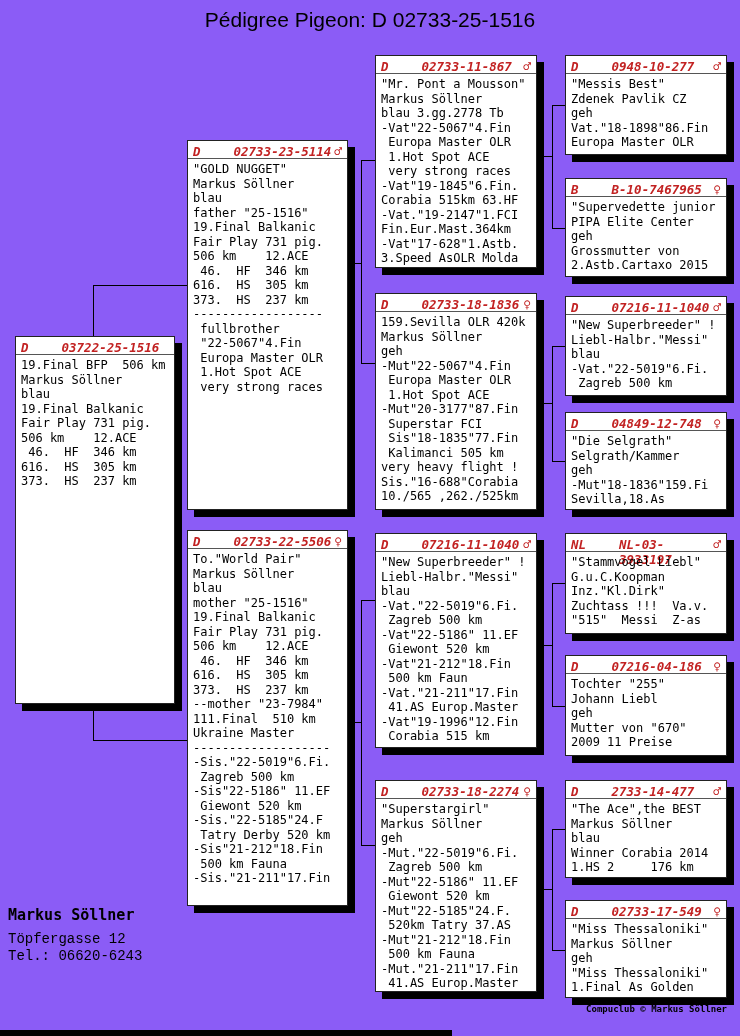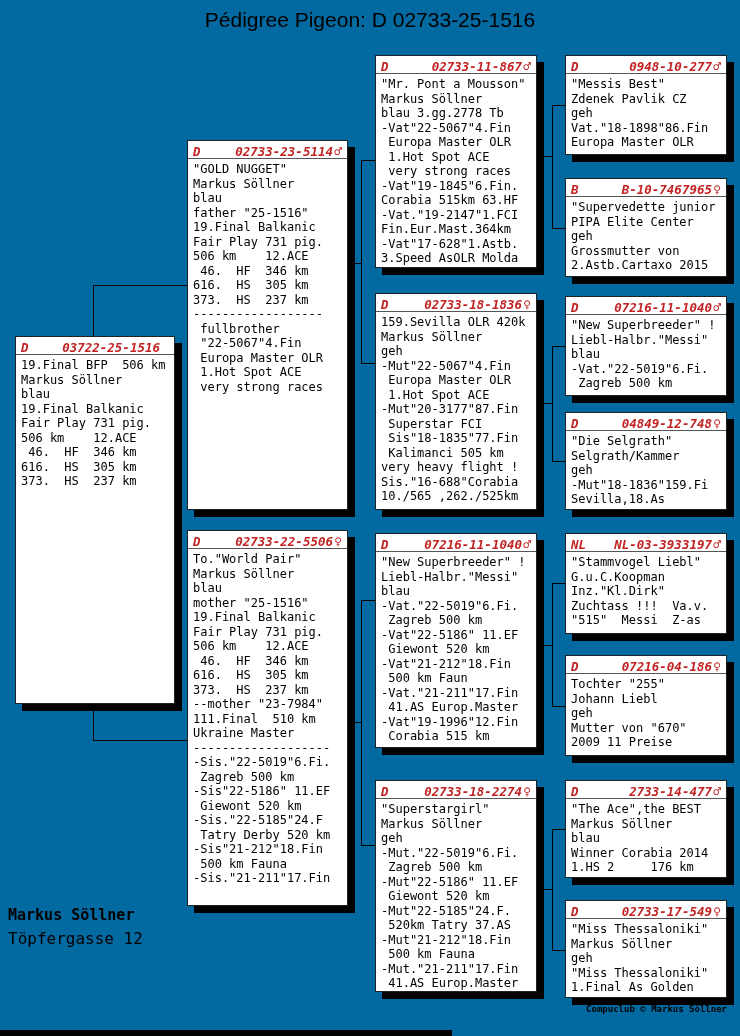--- a/index.html
+++ b/index.html
@@ -1,32 +1,32 @@
 <!DOCTYPE html>
 <html><head>
 <meta charset="utf-8">
 <style>
   html,body{margin:0;padding:0;background:#fff;}
-  #page{position:relative;width:740px;height:1036px;background:#0369a1;overflow:hidden;
+  #page{position:relative;width:740px;height:1036px;background:#8b5cf6;overflow:hidden;
         font-family:"DejaVu Sans Mono",monospace;}
   .title{position:absolute;top:8px;left:0;width:740px;text-align:center;
          font-family:"Liberation Sans",sans-serif;font-size:21px;color:#000;}
   .pbox{position:absolute;background:#fff;border:1px solid #222;
         box-shadow:7px 7px 0 #000;box-sizing:border-box;overflow:hidden;}
   .phead{display:flex;justify-content:space-between;align-items:baseline;
          color:#c22222;font-style:italic;font-weight:bold;font-size:12.5px;
          padding:3px 5px 1px 5px;border-bottom:1px solid #555;height:18px;box-sizing:border-box;}
-  .phead .ring{flex:1;text-align:right;}
+  .phead .ring{flex:1;text-align:left;padding-left:33px;}
   .phead .sex{font-style:normal;font-size:13px;min-width:9px;text-align:right;}
   .pbody{white-space:pre;font-size:12px;line-height:14.5px;color:#000;
          padding:3px 3px 0 5px;}
   .cline{position:absolute;background:#000;}
   .owner{position:absolute;left:8px;top:906px;color:#000;}
   .owner-name{font-weight:bold;font-size:15px;margin-bottom:7px;}
-  .owner-line{font-size:16px;line-height:16.5px;}
+  .owner-line{font-size:14px;line-height:16.5px;font-family:Liberation Mono, monospace;}
   .footer{position:absolute;left:586px;top:1004px;width:141px;text-align:right;
           font-size:9px;font-weight:bold;color:#000;}
   .bottom-strip{position:absolute;left:0;top:1030px;width:452px;height:6px;background:#000;}
 </style>
 </head>
 <body>
 
 <div id="page">
 
   <div class="title">Pédigree Pigeon: D   02733-25-1516</div>
@@ -321,19 +321,20 @@
     <div class="pbody">"Miss Thessaloniki"
 Markus Söllner
 geh
 "Miss Thessaloniki"
 1.Final As Golden</div>
   </div>
 
   <div class="owner">
     <div class="owner-name">Markus Söllner</div>
     <div class="owner-line">Töpfergasse 12</div>
+    <div class="owner-line">Tel.: 06620-6243</div>
   </div>
 
   <div class="footer">Compuclub © Markus Söllner</div>
 
   <div class="bottom-strip"></div>
 
 </div>
 
 </body></html>

